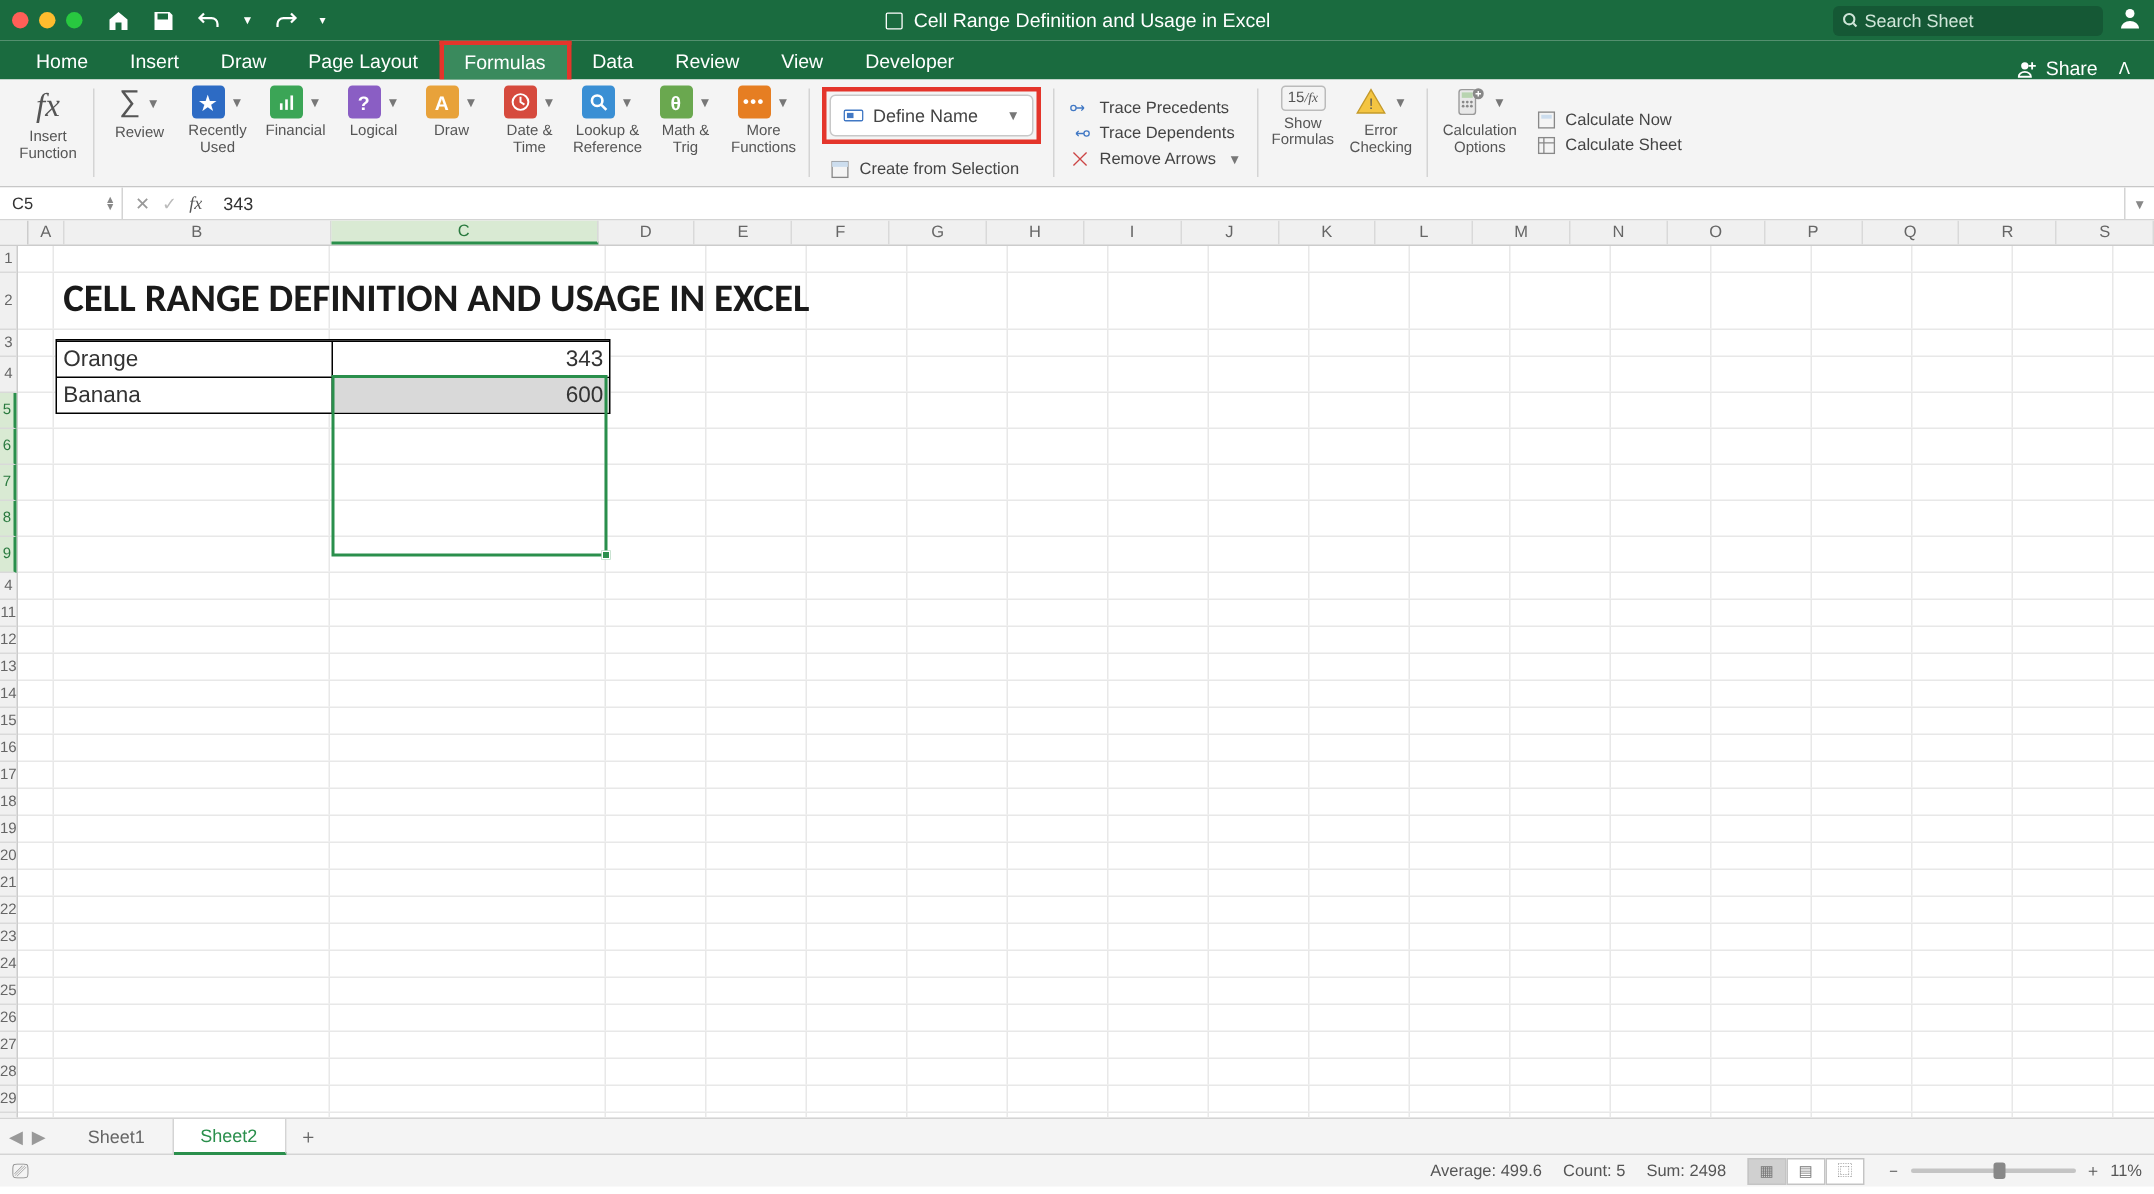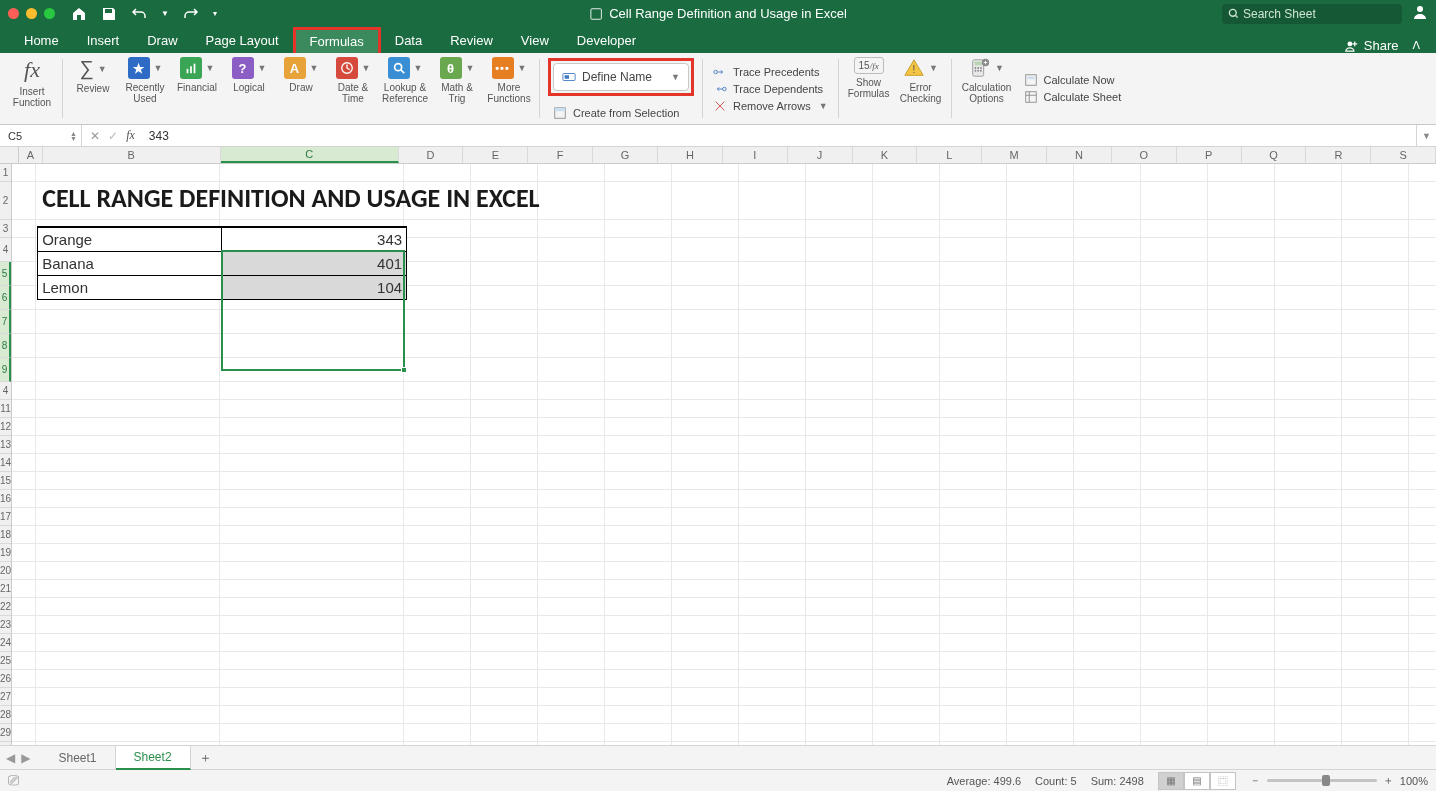--- a/index.html
+++ b/index.html
@@ -425,25 +425,21 @@
     <div class="cells" id="cells">
       <div class="title-text">CELL RANGE DEFINITION AND USAGE IN EXCEL</div>
       <div class="tbl">
         <div id="tbl-body">
             <div class="tr">
               <div class="c-good">Orange</div>
               <div class="c-qty" style="background: rgb(255, 255, 255);">343</div>
             </div>
             <div class="tr">
               <div class="c-good">Banana</div>
-              <div class="c-qty" style="background: rgb(217, 217, 217);">401</div>
-            </div>
-            <div class="tr">
-              <div class="c-good">Lemon</div>
-              <div class="c-qty" style="background: rgb(217, 217, 217);">104</div>
+              <div class="c-qty" style="background: rgb(217, 217, 217);">600</div>
             </div>
           </div>
       </div>
       <div class="sel-box" style="left:209px;top:86px;width:184px;height:121px">
         <div class="sel-handle"></div>
       </div>
     <div class="row" style="height: 18px;">
           <div class="cell" style="width: 24px;"></div>
           <div class="cell" style="width: 184px;"></div>
           <div class="cell" style="width: 184px;"></div>
@@ -1099,16 +1095,16 @@
       <div class="vb act">▦</div>
       <div class="vb">▤</div>
       <div class="vb">⿴</div>
     </div>
     <div class="zoom">
       <span style="cursor:pointer">－</span>
       <div class="track">
           <div class="thumb"></div>
         </div>
       <span style="cursor:pointer">＋</span>
-      <span>100%</span>
+      <span>11%</span>
     </div>
   </div>
 </div>
 
 </body></html>

